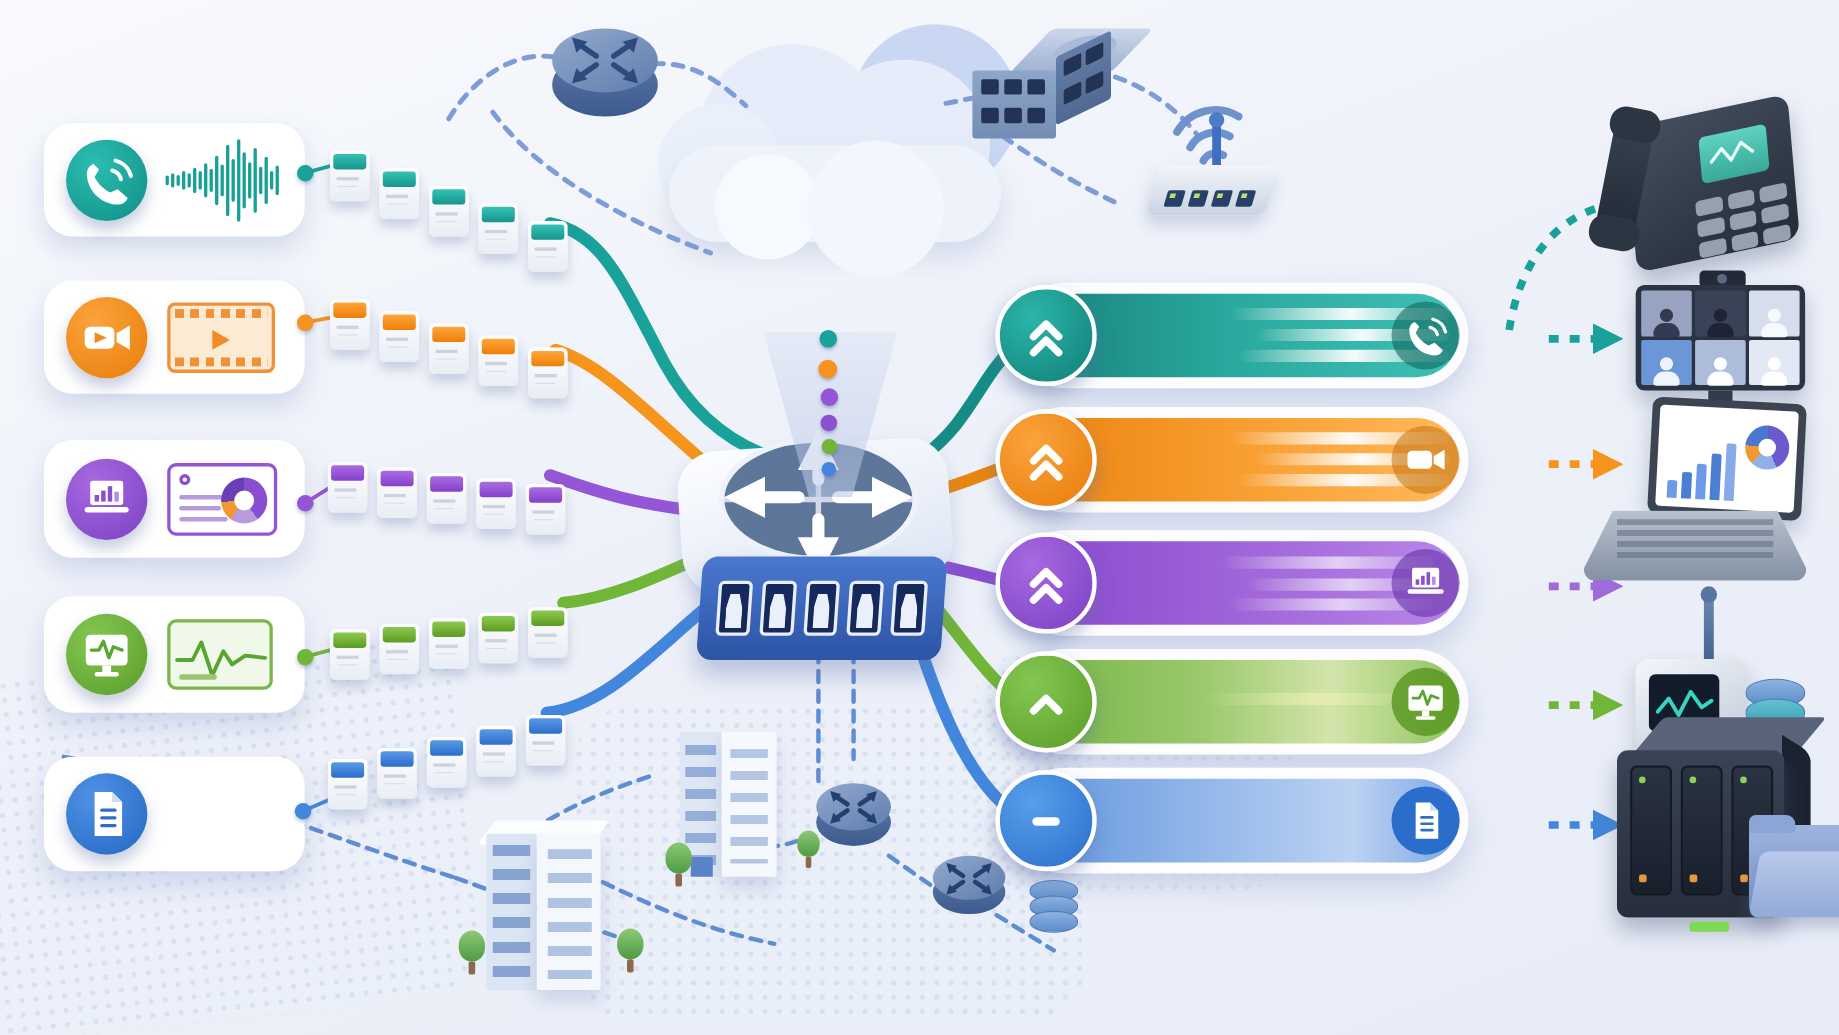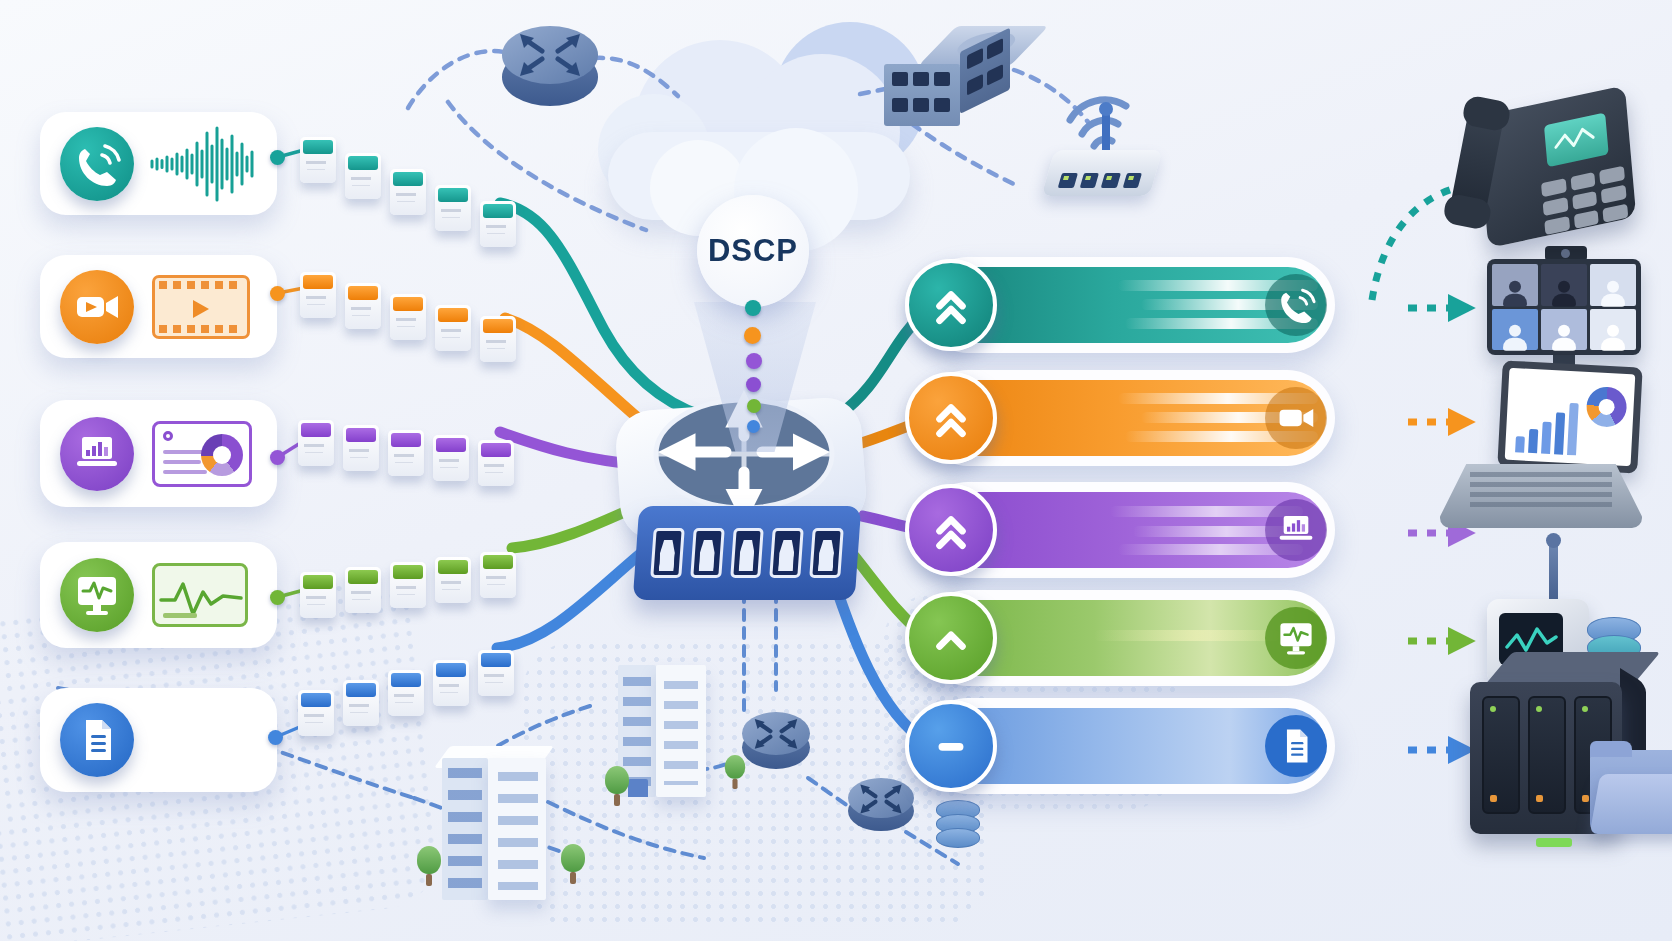--- a/index.html
+++ b/index.html
@@ -430,23 +430,20 @@
   <div class="pkt" style="left:435px;top:557px;--pc1:#8cc94f;--pc2:#5d9c22;"></div>
   <div class="pkt" style="left:480px;top:552px;--pc1:#8cc94f;--pc2:#5d9c22;"></div>
 
   <div class="pkt" style="left:298px;top:690px;--pc1:#5b9ae8;--pc2:#2a6dcb;"></div>
   <div class="pkt" style="left:343px;top:680px;--pc1:#5b9ae8;--pc2:#2a6dcb;"></div>
   <div class="pkt" style="left:388px;top:670px;--pc1:#5b9ae8;--pc2:#2a6dcb;"></div>
   <div class="pkt" style="left:433px;top:660px;--pc1:#5b9ae8;--pc2:#2a6dcb;"></div>
   <div class="pkt" style="left:478px;top:650px;--pc1:#5b9ae8;--pc2:#2a6dcb;"></div>
 
   <div class="beam"></div>
-  <div class="dscp">
-    <span>DSCP</span>
-  </div>
   <span class="mdot" style="left:745px;top:300px;width:16px;height:16px;background:#18a29a;"></span>
   <span class="mdot" style="left:744px;top:327px;width:17px;height:17px;background:#f6941e;"></span>
   <span class="mdot" style="left:746px;top:353px;width:16px;height:16px;background:#9455d6;"></span>
   <span class="mdot" style="left:746px;top:377px;width:15px;height:15px;background:#8b4fd2;"></span>
   <span class="mdot" style="left:747px;top:399px;width:14px;height:14px;background:#72b637;"></span>
   <span class="mdot" style="left:747px;top:420px;width:13px;height:13px;background:#4286dd;"></span>
 
   <div class="switch">
     <div class="sw-top"></div>
     <svg class="sw-emblem" width="200" height="130" viewBox="0 0 200 130">

